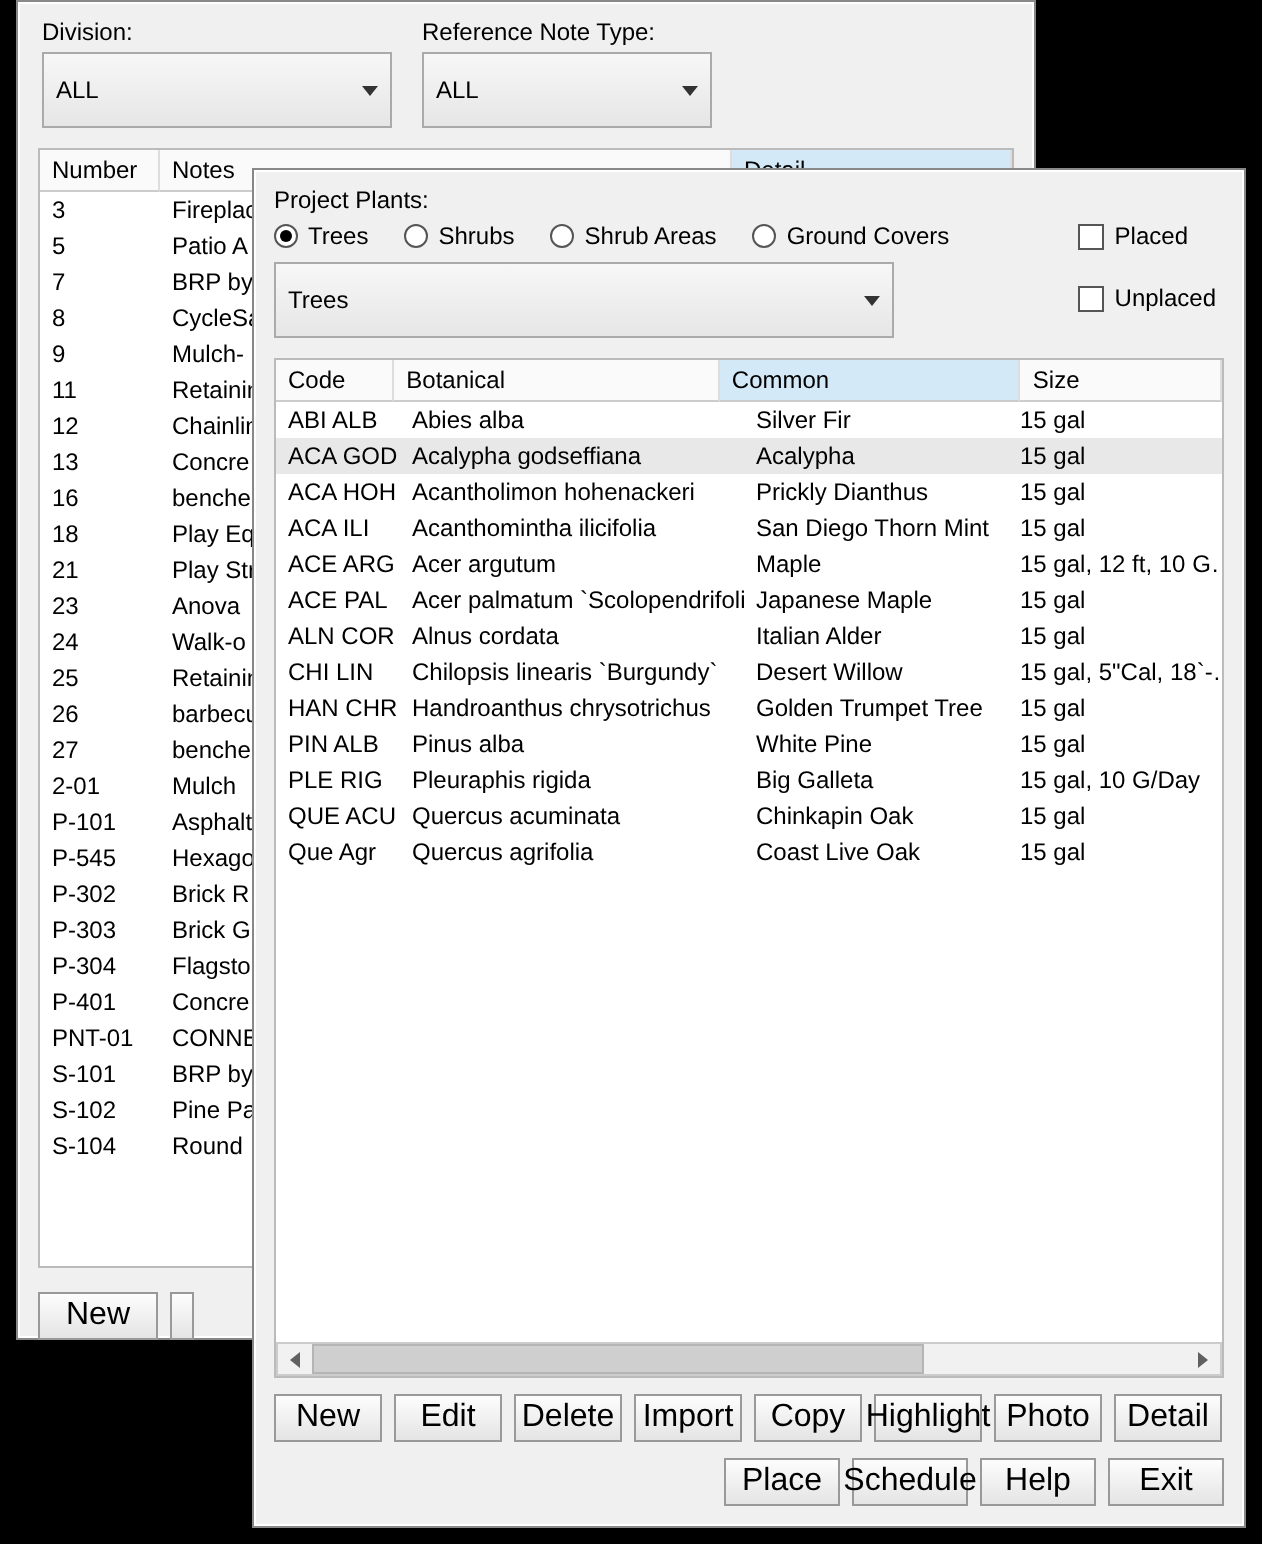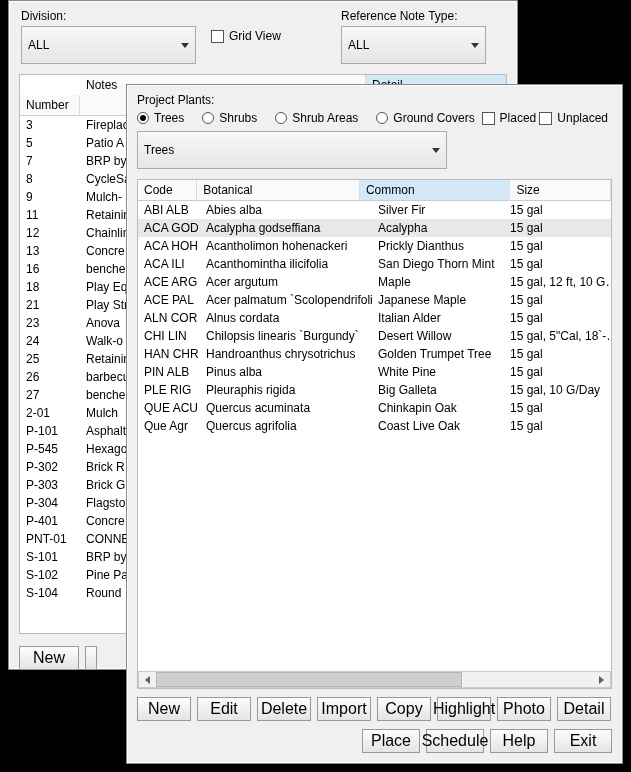--- a/index.html
+++ b/index.html
@@ -102,35 +102,35 @@
   .tri-l { width:0;height:0;border-top:4px solid transparent;border-bottom:4px solid transparent;border-right:5px solid #606060; }
   .tri-r { width:0;height:0;border-top:4px solid transparent;border-bottom:4px solid transparent;border-left:5px solid #606060; }
 
   
   #win-back {
     left: 8px; top: 0; width: 510px; height: 670px;
   }
   #back-top { padding: 8px 12px 6px 12px; }
   #back-top-row { display:flex; align-items:flex-start; }
   #back-table { margin: 4px 10px 6px 10px; border:1px solid #bbb; background:#fff; height:560px; overflow:hidden; }
-  #back-table .th.num { width:60px;margin-top:20px; }
+  #back-table .th.num { width:60px; }
   #back-table .th.notes { width:286px; }
   #back-table .th.detail { width:140px; background:#d4e9f7; }
   #back-table .td.num { width:60px; }
   #back-table .td.notes { width:286px; }
   #back-btns { padding: 6px 10px 10px 10px; display:flex; gap:6px; }
   #back-btns .btn { width:60px; }
 
   
   #win-front {
     left: 126px; top: 84px; width: 497px; height: 680px;
   }
   #front-inner { padding: 8px 10px 10px 10px; display:flex; flex-direction:column; height:100%; }
   #front-radios { margin-top:4px; display:flex; align-items:center; }
-  #front-checks { position:absolute; right:14px; top:26px; display:flex; flex-direction:row; gap:3px; }
+  #front-checks { position:absolute; right:14px; top:26px; display:flex; flex-direction:column; gap:17px; }
   #front-combo { margin-top:6px; }
   #front-table { margin-top:10px; border:1px solid #bbb; background:#fff; flex:1; display:flex; flex-direction:column; overflow:hidden; }
   #front-table .th.c1 { width:62px; }
   #front-table .th.c2 { width:172px; }
   #front-table .th.c3 { width:159px; }
   #front-table .th.c4 { width:106px; }
   #front-table .td.c1 { width:62px; }
   #front-table .td.c2 { width:172px; }
   #front-table .td.c3 { width:132px; }
   #front-table .td.c4 { width:106px; }
@@ -145,26 +145,20 @@
 <div id="win-back" class="window">
   <div id="back-top">
     <div id="back-top-row">
       <div style="width:190px;">
         <div class="label">Division:</div>
         <div class="combo" style="width:175px;margin-top:3px;">
           <span>ALL</span>
           <span class="arrow"></span>
         </div>
       </div>
-      <div style="width:130px; padding-top:20px;">
-        <label class="checkbox">
-          <span class="box"></span>
-          <span>Grid View</span>
-        </label>
-      </div>
       <div style="flex:1;">
         <div class="label">Reference Note Type:</div>
         <div class="combo" style="width:145px;margin-top:3px;">
           <span>ALL</span>
           <span class="arrow"></span>
         </div>
       </div>
     </div>
   </div>
 

